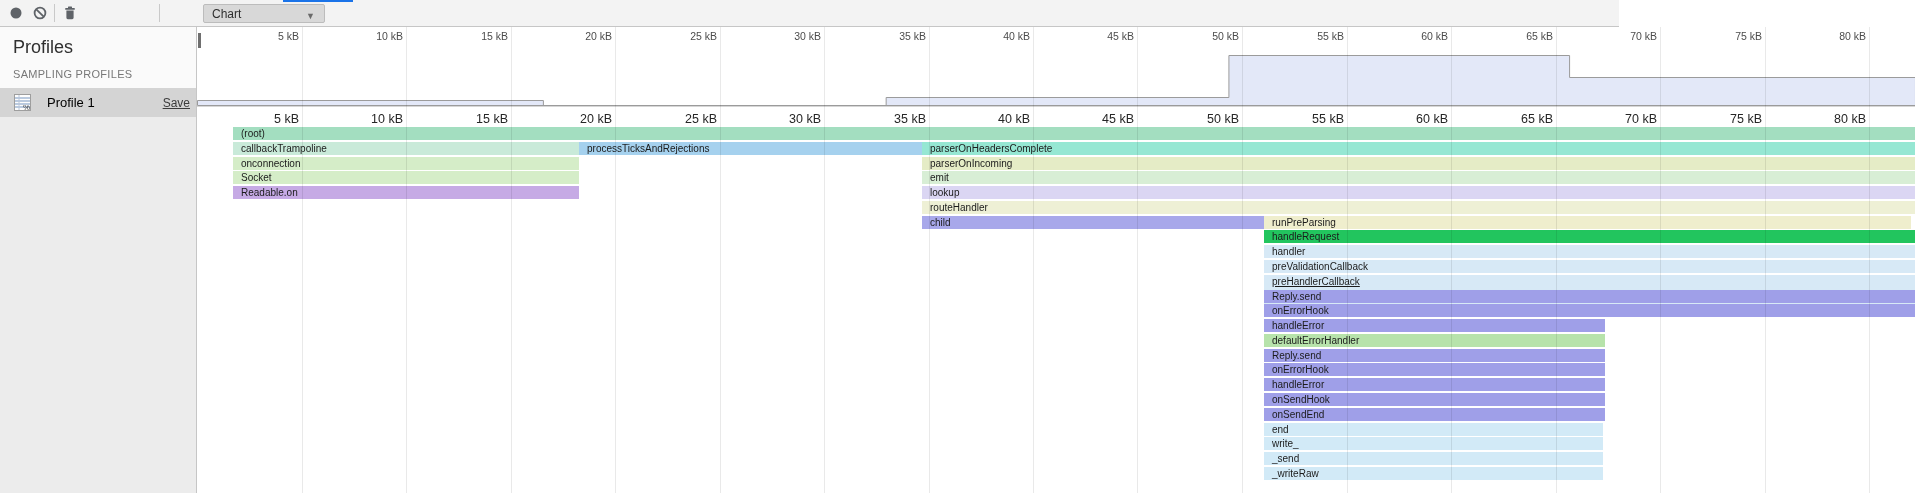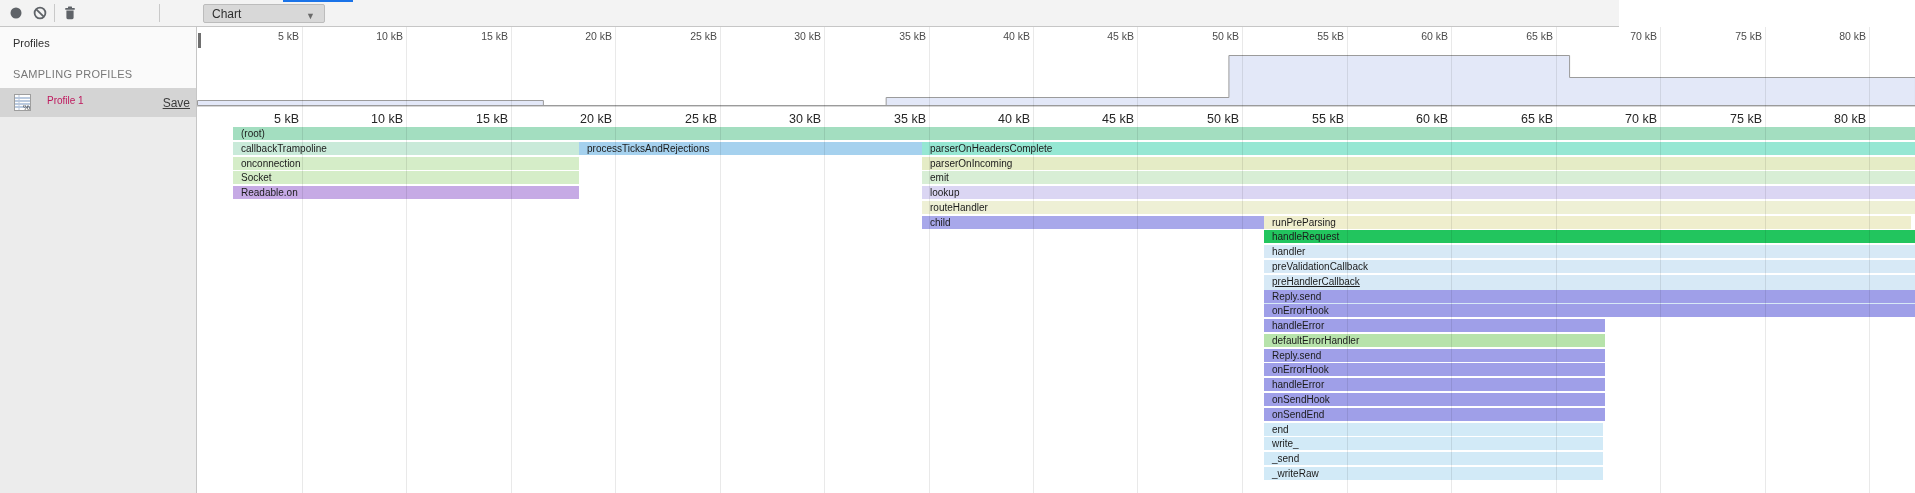--- a/index.html
+++ b/index.html
@@ -13,26 +13,26 @@
   .tb-divider{position:absolute;top:4px;width:1px;height:18px;background:#c9c9c9;}
   .tab-indicator{position:absolute;left:283px;top:0;width:70px;height:2px;}
   .view-select{position:absolute;left:203px;top:4px;width:122px;height:19px;background:#d8d8d8;
                border:1px solid #bcbcbc;border-radius:2px;box-sizing:border-box;
                font-size:12px;color:#2f2f2f;line-height:16px;padding:1px 8px;cursor:pointer;}
   .view-select .caret{position:absolute;right:9px;top:3px;font-size:9px;color:#6a6a6a;}
 
   
   .sidebar{position:absolute;left:0;top:27px;width:196px;height:466px;background:#fafafa;
            border-right:1px solid #c6c6c6;z-index:10;}
-  .sb-heading{position:absolute;left:13px;top:10px;font-size:11px;color:#303030;}
+  .sb-heading{position:absolute;left:13px;top:10px;font-size:18px;color:#303030;}
   .sb-section{position:absolute;left:13px;top:41px;font-size:11px;color:#777;letter-spacing:.3px;}
   .sb-lower{position:absolute;left:0;top:90px;width:196px;height:376px;background:#ececec;}
   .sb-row{position:absolute;left:0;top:61px;width:196px;height:29px;background:#d4d4d4;cursor:pointer;}
   .sb-row .p-icon{position:absolute;left:14px;top:6px;width:17px;height:17px;}
-  .sb-row .p-name{position:absolute;left:47px;top:7px;font-size:10px;color:#be185d;}
+  .sb-row .p-name{position:absolute;left:47px;top:7px;font-size:13px;color:#000000;}
   .sb-row .p-save{position:absolute;right:6px;top:8px;font-size:12px;color:#3c3c3c;
                   text-decoration:underline;cursor:pointer;}
 
   
   .main{position:absolute;left:197px;top:27px;width:1718px;height:466px;overflow:hidden;background:#fff;}
   .gridline{position:absolute;top:0;width:1px;height:466px;background:rgba(0,0,0,.085);z-index:5;pointer-events:none;}
   .tick{position:absolute;width:57px;text-align:right;white-space:nowrap;z-index:6;}
   .tick.ov{top:3px;font-size:10.5px;color:#4c4c4c;}
   .tick.cr{top:85px;font-size:12.5px;color:#262626;}
   .ov-svg{position:absolute;left:0;top:13px;z-index:1;}

